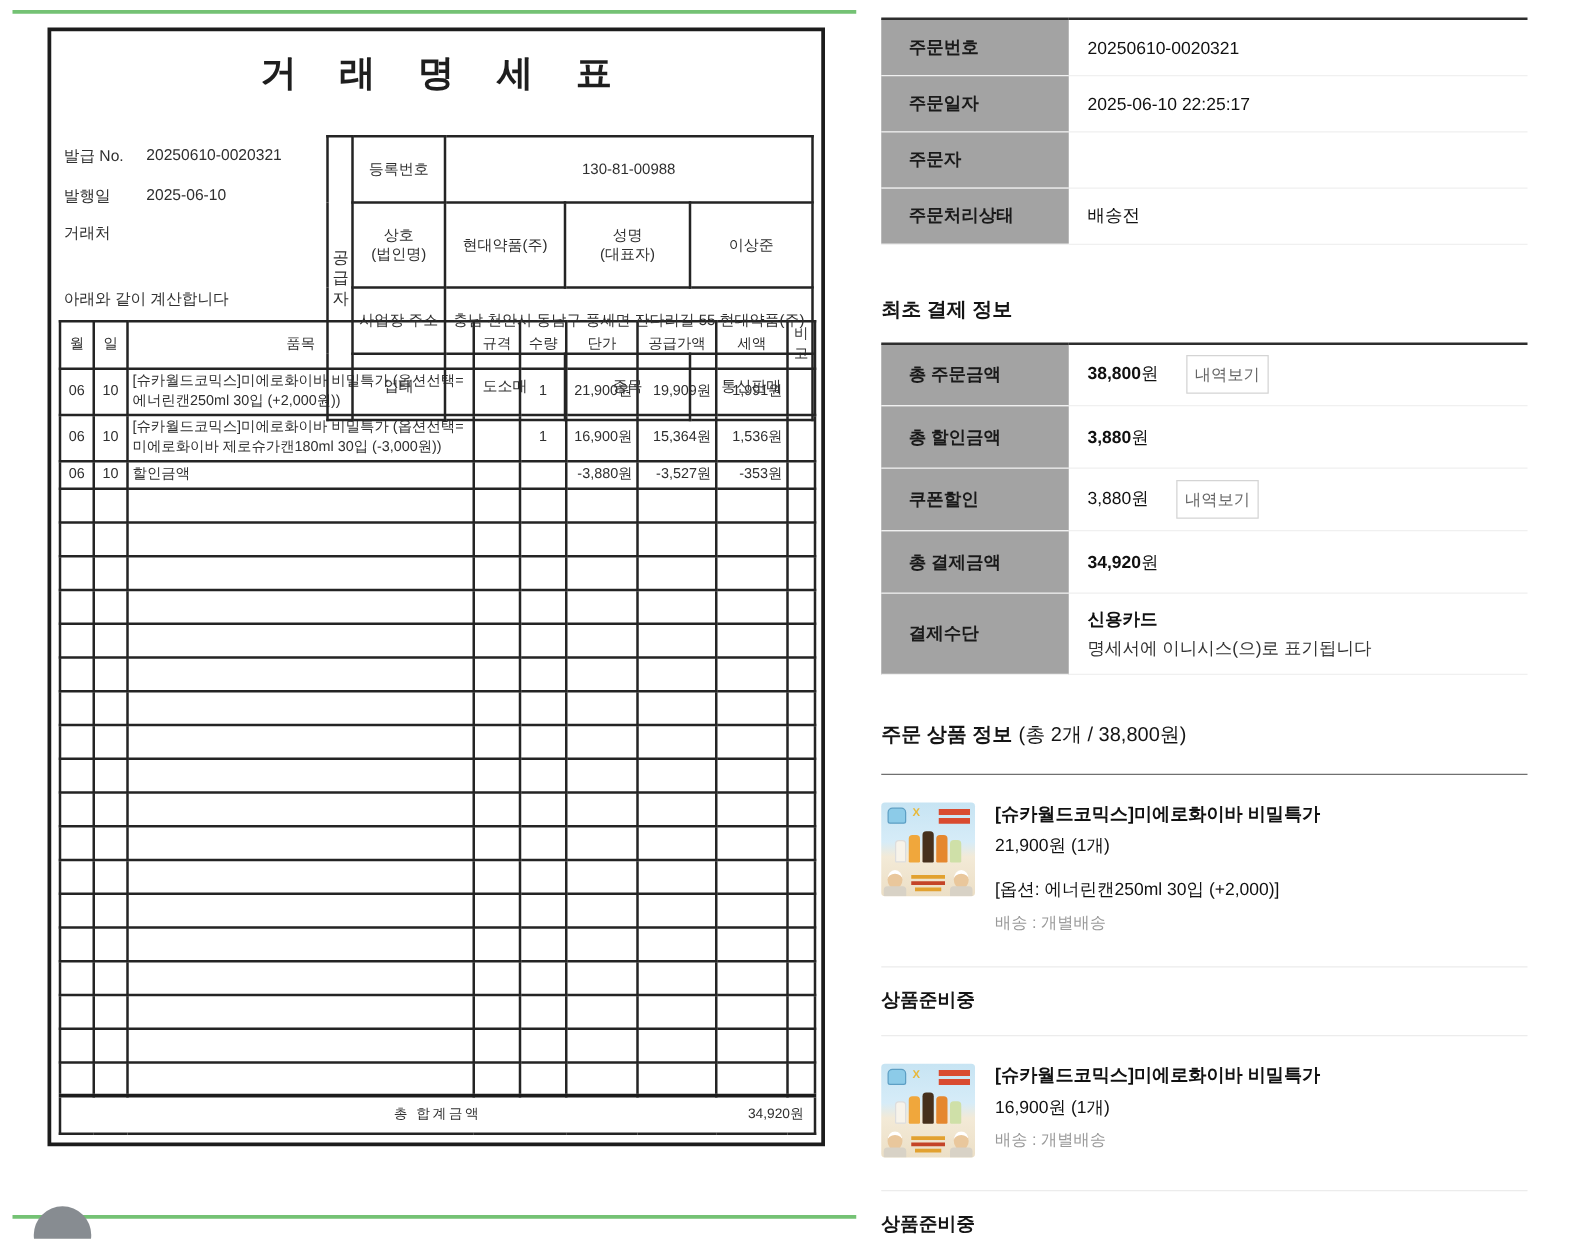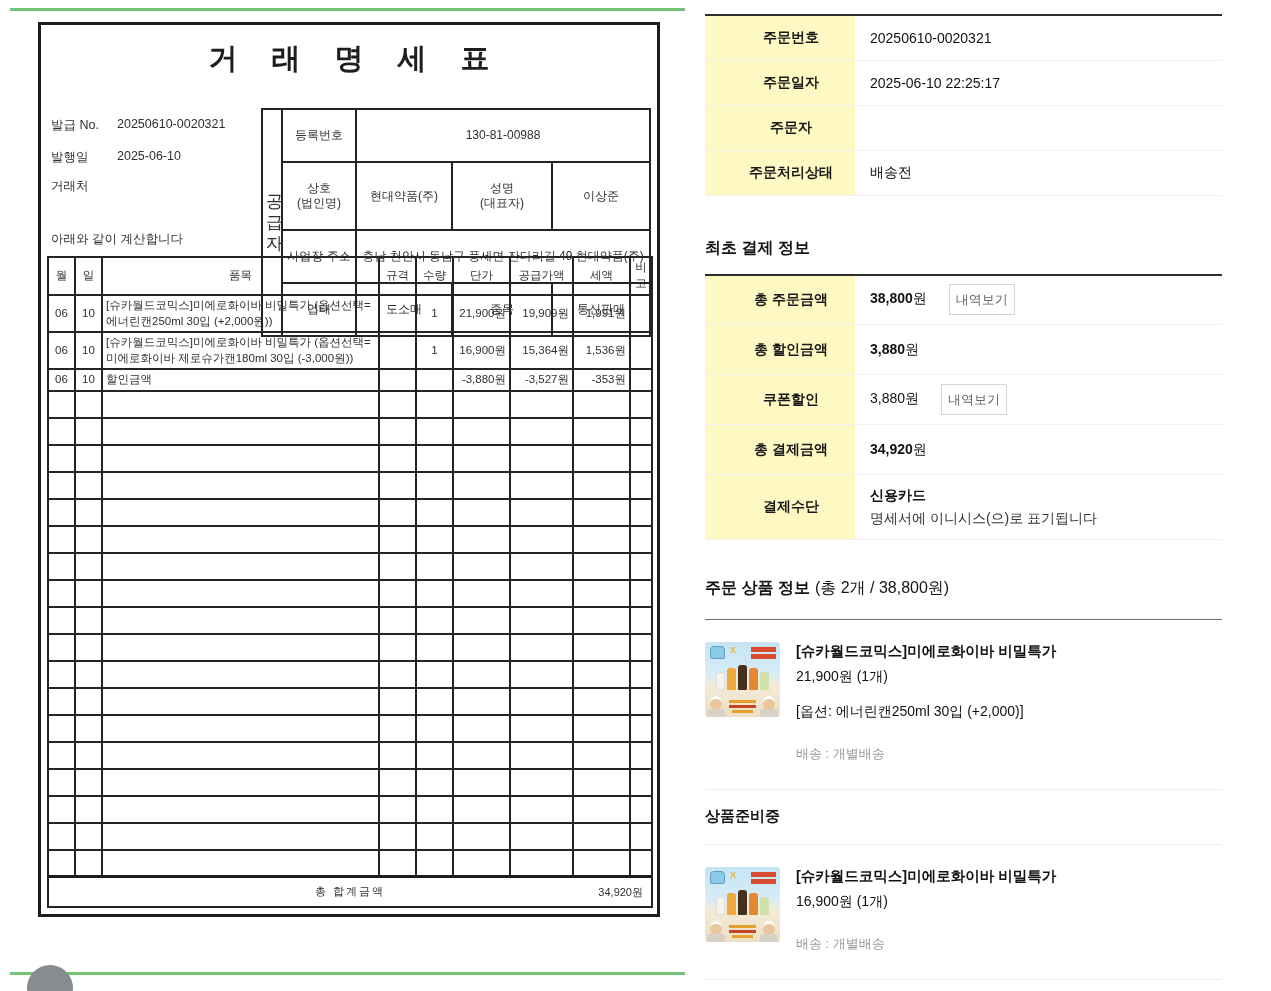--- a/index.html
+++ b/index.html
@@ -33,21 +33,21 @@
   #meta-issue-date { top:65px; }
   #meta-client { top:94px; }
   #meta-note { top:147px; }
 
   table.supplier {
     position:absolute; top:24px; right:0; width:388px;
     border-collapse:collapse; table-layout:fixed;
     font-size:12px; text-align:center; color:#2f2f2f;
   }
   table.supplier td { border:2px solid #242424; padding:18px 3px; vertical-align:middle; line-height:1.25; }
-  td.vert { width:20px; word-break:break-all; font-size:17px; line-height:1.45; padding:2px 4px;font-family:Liberation Serif, serif; }
+  td.vert { width:20px; word-break:break-all; font-size:13px; line-height:1.45; padding:2px 4px;font-family:Liberation Serif, serif; }
   .sup-r1 { height:30px; } .sup-r2 { height:38px; } .sup-r3 { height:46px; } .sup-r4 { height:26px; }
   .two-line span { display:block; }
 
   table.items {
     width:100%; border-collapse:collapse; table-layout:fixed;
     font-size:11.5px; color:#2f2f2f;
   }
   table.items td, table.items th {
     border:2px solid #242424; padding:2px 3px; font-weight:400;
     word-break:break-all; line-height:1.35; vertical-align:middle;
@@ -62,21 +62,21 @@
     border-top:3px solid #1c1c1c !important; font-size:11px;
   }
   .total-label { letter-spacing:2px; }
   .total-value { position:absolute; right:8px; top:50%; transform:translateY(-50%); }
 
   
   .right { position:absolute; left:705px; top:14px; width:517px; font-size:14px; color:#111; }
 
   table.kv { width:100%; border-collapse:collapse; border-top:2px solid #2e2e2e; table-layout:fixed; }
   table.kv th {
-    width:150px; background:#fef9c3; text-align:center; padding-left:22px;
+    width:150px; background:#a3a3a3; text-align:left; padding-left:22px;
     font-size:14px; font-weight:700; color:#1a1a1a;
   }
   table.kv td { padding-left:15px; font-size:14px; }
   table.kv tr { border-bottom:1px solid #f0f0f0; }
   table.kv1 tr { height:45px; }
   table.kv2 tr { height:50px; }
   table.kv2 tr.tall { height:65px; }
   .amt-b { font-weight:700; }
   .pay-sub { color:#333; margin-top:5px; font-weight:400; }
   .pay-method-main { font-weight:700; }
@@ -91,21 +91,21 @@
   #payment-title { margin:42px 0 15px; }
   #products-title { margin:38px 0 12px; }
   .sec-title .normal { font-weight:400; margin-left:5px; }
   .hr-dark { border:0; border-top:1px solid #707070; margin-top:20px; }
   .hr-light { border:0; border-top:1px solid #ececec; }
 
   .product { display:flex; gap:16px; padding:22px 0 26px; }
   .p-name { font-size:14.5px; font-weight:700; color:#111; }
   .p-price { margin-top:7px; }
   .p-option { margin-top:17px; }
-  .p-ship { margin-top:24px; color:#999; font-size:13px; }
+  .p-ship { margin-top:8px; color:#999; font-size:13px; }
   .status-row { font-size:15px; font-weight:700; padding:17px 0 18px; color:#151515; }
 
   
   .thumb {
     position:relative; width:75px; height:75px; flex:0 0 75px; overflow:hidden;
     border-radius:3px; cursor:pointer;
     background:linear-gradient(180deg,#c7e4f3 0%,#d6ecf8 42%,#f3ead7 58%,#ecdfc6 100%);
   }
   .t-char { position:absolute; left:5px; top:4px; width:15px; height:13px; background:#8ccbe8; border:1px solid #5d9fc4; border-radius:4px 4px 2px 2px; }
   .t-x { position:absolute; left:25px; top:3px; font-size:9px; font-weight:700; color:#e8b83a; }
@@ -166,21 +166,21 @@
         </td>
         <td>현대약품(주)</td>
         <td class="two-line">
           <span>성명</span>
           <span>(대표자)</span>
         </td>
         <td>이상준</td>
       </tr>
       <tr class="sup-r3">
         <td>사업장 주소</td>
-        <td colspan="3">충남 천안시 동남구 풍세면 잔다리길 49 현대약품(주)</td>
+        <td colspan="3">충남 천안시 동남구 풍세면 잔다리길 55 현대약품(주)</td>
       </tr>
       <tr class="sup-r4">
         <td>업태</td>
         <td>도소매</td>
         <td>종목</td>
         <td>통신판매</td>
       </tr>
     </tbody>
       </table>
   </div>

